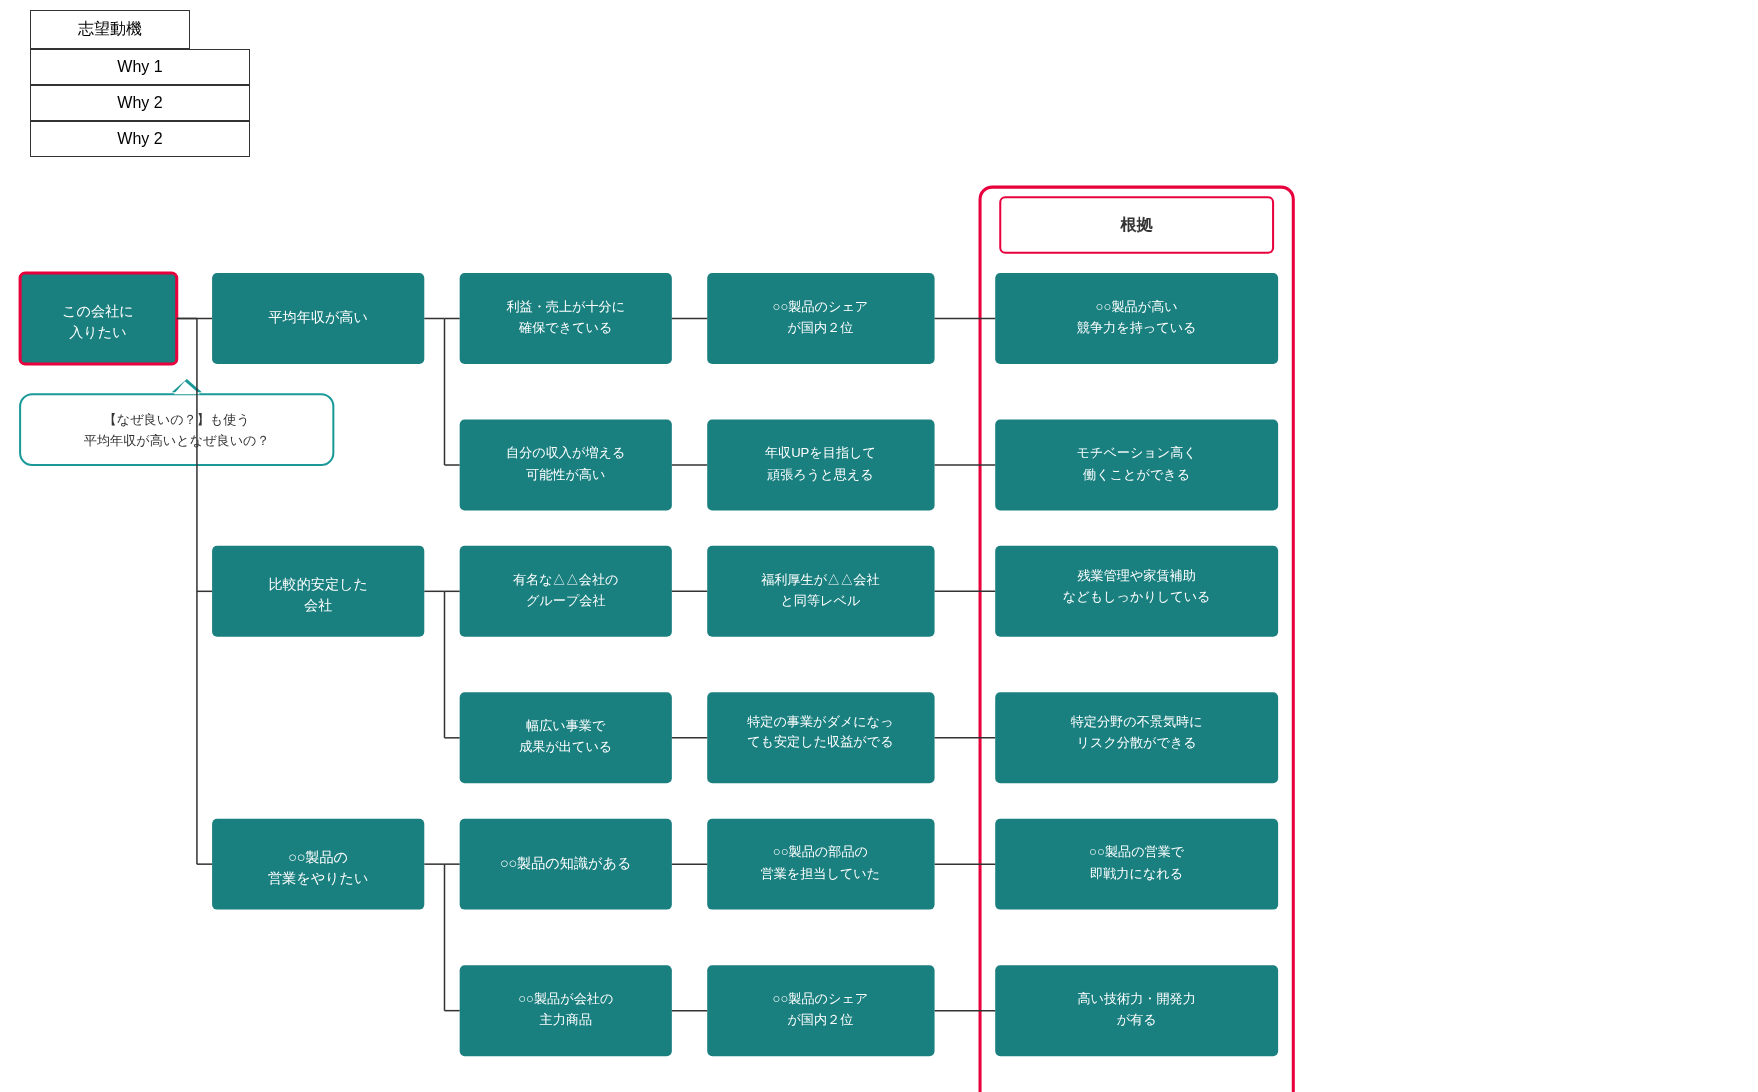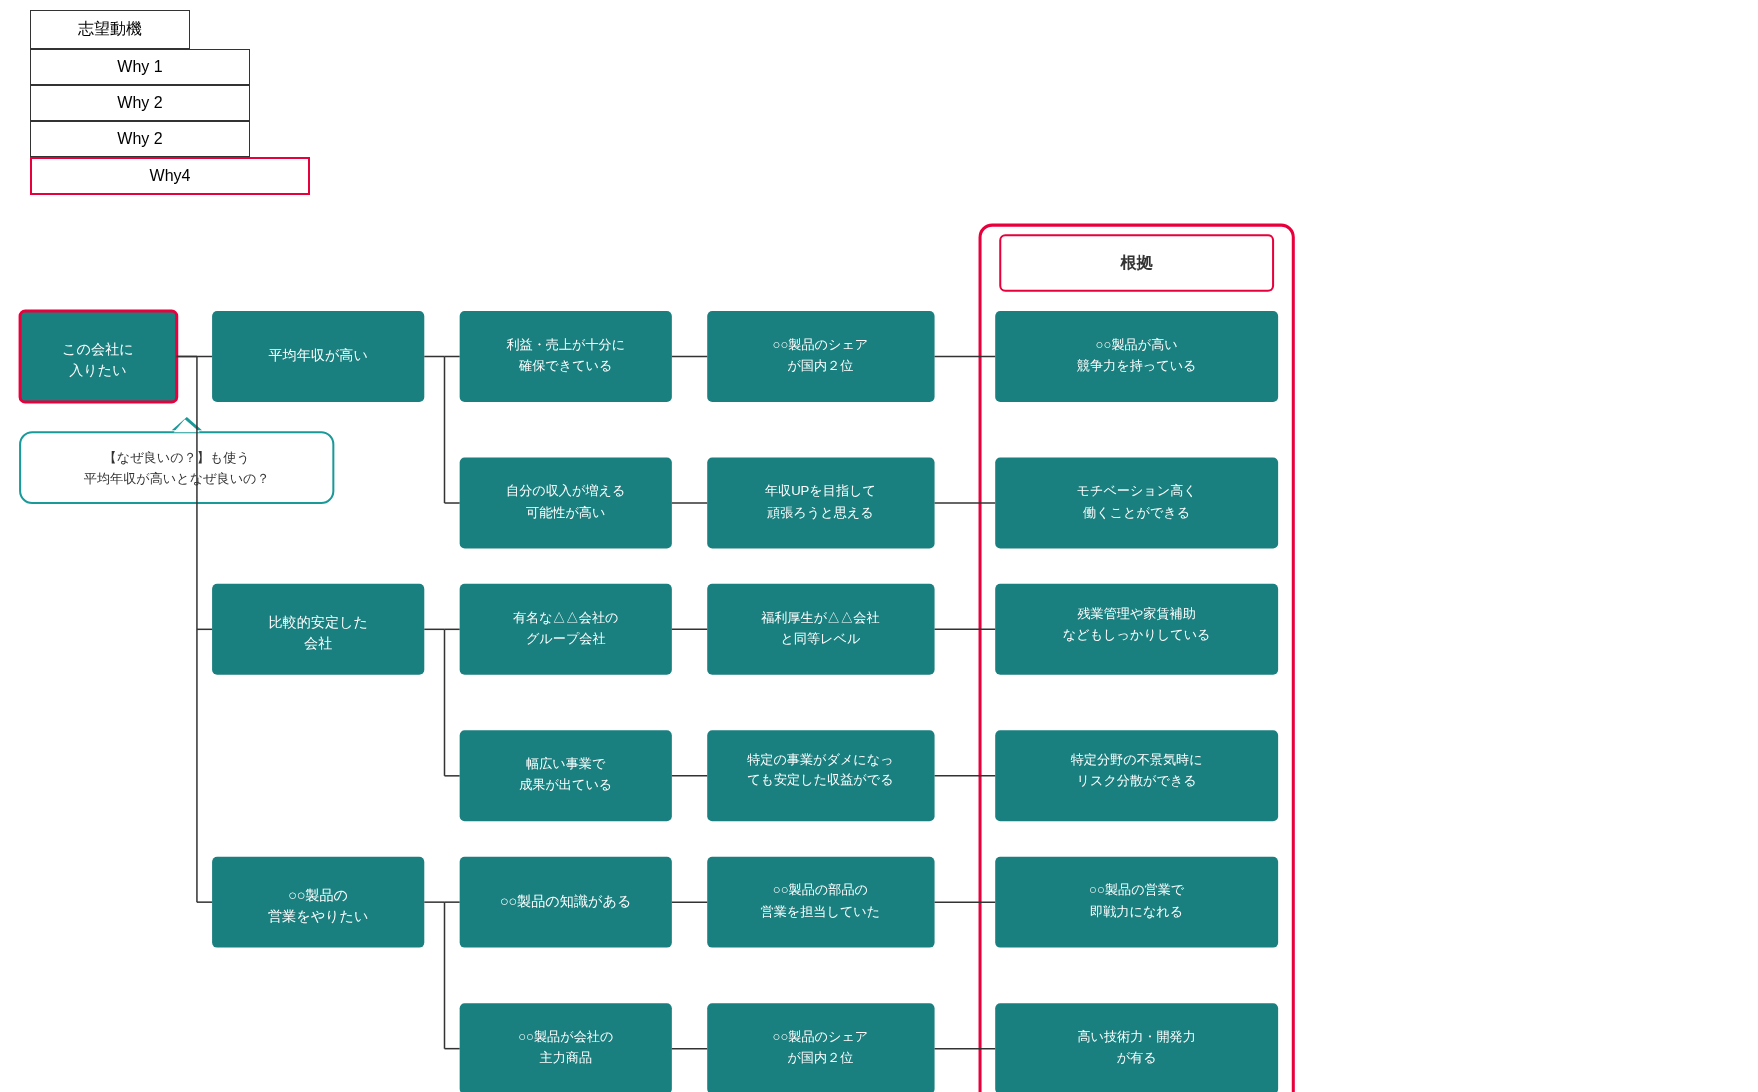--- a/index.html
+++ b/index.html
@@ -100,21 +100,20 @@
 </head>
 <body>
 
 <div class="main-container">
 
   <div class="headers">
     <div class="col-header col0">志望動機</div>
     <div class="col-header col1">Why 1</div>
     <div class="col-header col2">Why 2</div>
     <div class="col-header col3">Why 2</div>
-    <div class="col-header col4">Why4</div>
   </div>
 
   <div class="diagram-area">
     <svg class="diagram" viewBox="0 0 1720 950">
 
       <rect x="960" y="10" width="310" height="930" rx="12" ry="12" fill="none" stroke="#e8003d" stroke-width="3"></rect>
 
       <rect x="980" y="20" width="270" height="55" rx="5" ry="5" fill="#fff" stroke="#e8003d" stroke-width="2"></rect>
       <text x="1115" y="48" class="kekyo-text">根拠</text>
 

